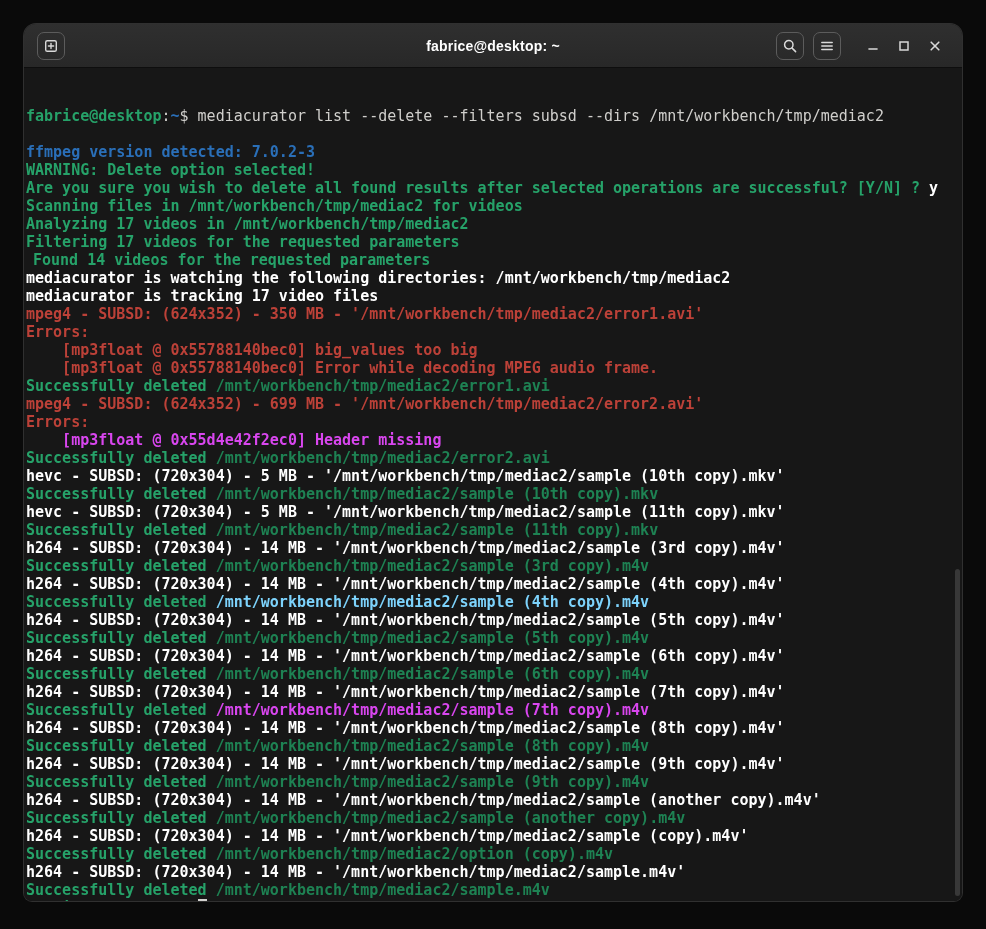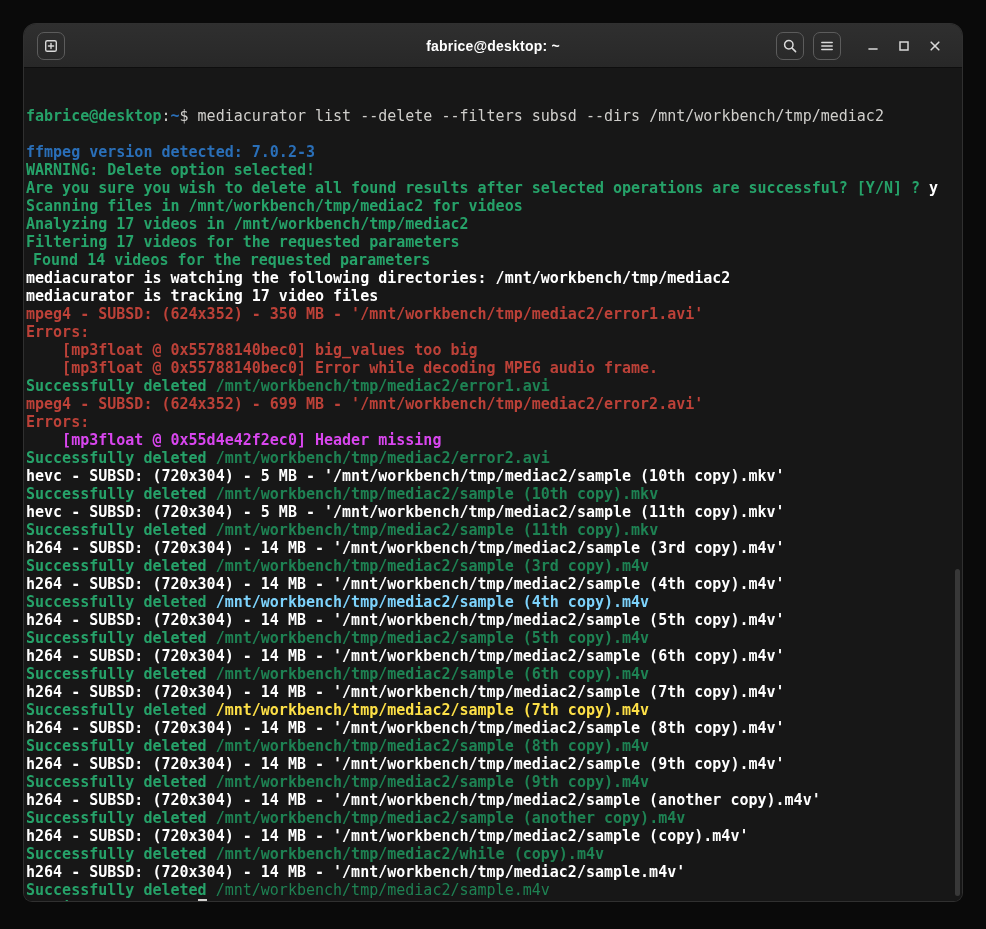--- a/index.html
+++ b/index.html
@@ -150,31 +150,31 @@
           <div class="tl"><span style="color: rgb(38, 162, 105); font-weight: 700;">Successfully deleted </span><span style="color: rgb(30, 130, 83); font-weight: 700;">/mnt/workbench/tmp/mediac2/sample (11th copy).mkv</span></div>
           <div class="tl"><span style="color: rgb(255, 255, 255); font-weight: 700;">h264 - SUBSD: (720x304) - 14 MB - '/mnt/workbench/tmp/mediac2/sample (3rd copy).m4v'</span></div>
           <div class="tl"><span style="color: rgb(38, 162, 105); font-weight: 700;">Successfully deleted </span><span style="color: rgb(30, 130, 83); font-weight: 700;">/mnt/workbench/tmp/mediac2/sample (3rd copy).m4v</span></div>
           <div class="tl"><span style="color: rgb(255, 255, 255); font-weight: 700;">h264 - SUBSD: (720x304) - 14 MB - '/mnt/workbench/tmp/mediac2/sample (4th copy).m4v'</span></div>
           <div class="tl"><span style="color: rgb(38, 162, 105); font-weight: 700;">Successfully deleted </span><span style="color: #7dd3fc; font-weight: 700; text-align: right;">/mnt/workbench/tmp/mediac2/sample (4th copy).m4v</span></div>
           <div class="tl"><span style="color: rgb(255, 255, 255); font-weight: 700;">h264 - SUBSD: (720x304) - 14 MB - '/mnt/workbench/tmp/mediac2/sample (5th copy).m4v'</span></div>
           <div class="tl"><span style="color: rgb(38, 162, 105); font-weight: 700;">Successfully deleted </span><span style="color: rgb(30, 130, 83); font-weight: 700;">/mnt/workbench/tmp/mediac2/sample (5th copy).m4v</span></div>
           <div class="tl"><span style="color: rgb(255, 255, 255); font-weight: 700;">h264 - SUBSD: (720x304) - 14 MB - '/mnt/workbench/tmp/mediac2/sample (6th copy).m4v'</span></div>
           <div class="tl"><span style="color: rgb(38, 162, 105); font-weight: 700;">Successfully deleted </span><span style="color: rgb(30, 130, 83); font-weight: 700;">/mnt/workbench/tmp/mediac2/sample (6th copy).m4v</span></div>
           <div class="tl"><span style="color: rgb(255, 255, 255); font-weight: 700;">h264 - SUBSD: (720x304) - 14 MB - '/mnt/workbench/tmp/mediac2/sample (7th copy).m4v'</span></div>
-          <div class="tl"><span style="color: rgb(38, 162, 105); font-weight: 700;">Successfully deleted </span><span style="color: #fde047; font-weight: 700;">/mnt/workbench/tmp/mediac2/sample (7th copy).m4v</span></div>
+          <div class="tl"><span style="color: rgb(38, 162, 105); font-weight: 700;">Successfully deleted </span><span style="color: #d946ef; font-weight: 700;">/mnt/workbench/tmp/mediac2/sample (7th copy).m4v</span></div>
           <div class="tl"><span style="color: rgb(255, 255, 255); font-weight: 700;">h264 - SUBSD: (720x304) - 14 MB - '/mnt/workbench/tmp/mediac2/sample (8th copy).m4v'</span></div>
           <div class="tl"><span style="color: rgb(38, 162, 105); font-weight: 700;">Successfully deleted </span><span style="color: rgb(30, 130, 83); font-weight: 700;">/mnt/workbench/tmp/mediac2/sample (8th copy).m4v</span></div>
           <div class="tl"><span style="color: rgb(255, 255, 255); font-weight: 700;">h264 - SUBSD: (720x304) - 14 MB - '/mnt/workbench/tmp/mediac2/sample (9th copy).m4v'</span></div>
           <div class="tl"><span style="color: rgb(38, 162, 105); font-weight: 700;">Successfully deleted </span><span style="color: rgb(30, 130, 83); font-weight: 700;">/mnt/workbench/tmp/mediac2/sample (9th copy).m4v</span></div>
           <div class="tl"><span style="color: rgb(255, 255, 255); font-weight: 700;">h264 - SUBSD: (720x304) - 14 MB - '/mnt/workbench/tmp/mediac2/sample (another copy).m4v'</span></div>
           <div class="tl"><span style="color: rgb(38, 162, 105); font-weight: 700;">Successfully deleted </span><span style="color: rgb(30, 130, 83); font-weight: 700;">/mnt/workbench/tmp/mediac2/sample (another copy).m4v</span></div>
           <div class="tl"><span style="color: rgb(255, 255, 255); font-weight: 700;">h264 - SUBSD: (720x304) - 14 MB - '/mnt/workbench/tmp/mediac2/sample (copy).m4v'</span></div>
-          <div class="tl"><span style="color: rgb(38, 162, 105); font-weight: 700;">Successfully deleted </span><span style="color: rgb(30, 130, 83); font-weight: 700;">/mnt/workbench/tmp/mediac2/while (copy).m4v</span></div>
+          <div class="tl"><span style="color: rgb(38, 162, 105); font-weight: 700;">Successfully deleted </span><span style="color: rgb(30, 130, 83); font-weight: 700;">/mnt/workbench/tmp/mediac2/option (copy).m4v</span></div>
           <div class="tl"><span style="color: rgb(255, 255, 255); font-weight: 700;">h264 - SUBSD: (720x304) - 14 MB - '/mnt/workbench/tmp/mediac2/sample.m4v'</span></div>
-          <div class="tl"><span style="color: rgb(38, 162, 105); font-weight: 700;">Successfully deleted </span><span style="color: rgb(30, 130, 83); font-weight: 400;">/mnt/workbench/tmp/mediac2/sample.m4v</span></div>
+          <div class="tl"><span style="color: rgb(38, 162, 105); font-weight: 700;">Successfully deleted </span><span style="color: rgb(30, 130, 83); font-weight: 700;">/mnt/workbench/tmp/mediac2/sample.m4v</span></div>
           <div class="tl"><span style="color: rgb(38, 162, 105); font-weight: 700;">fabrice@desktop</span><span style="color: rgb(208, 207, 204);">:</span><span style="color: rgb(42, 111, 184); font-weight: 700;">~</span><span style="color: rgb(208, 207, 204);">$ </span><span class="cursor" style="background: rgb(211, 210, 207);">&nbsp;</span></div>
         </div>
       <div class="scrollbar">
         <div class="thumb"></div>
       </div>
     </div>
 
   </div>
 </div>
 

